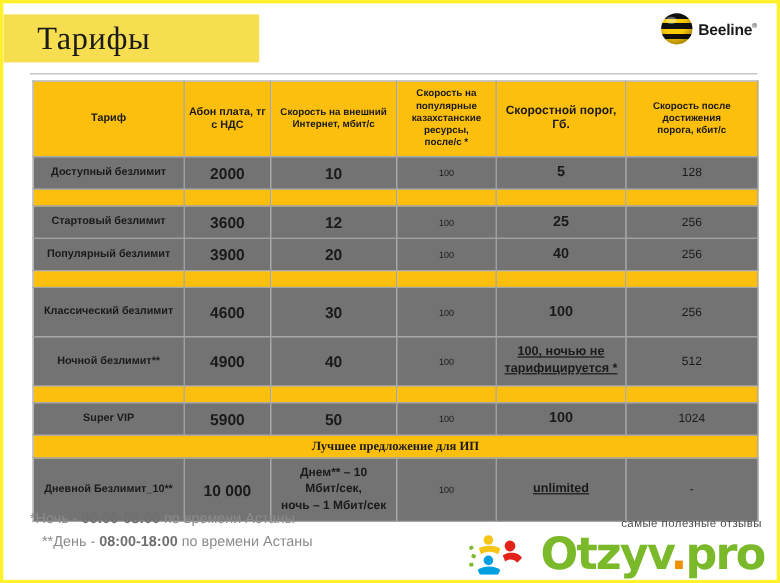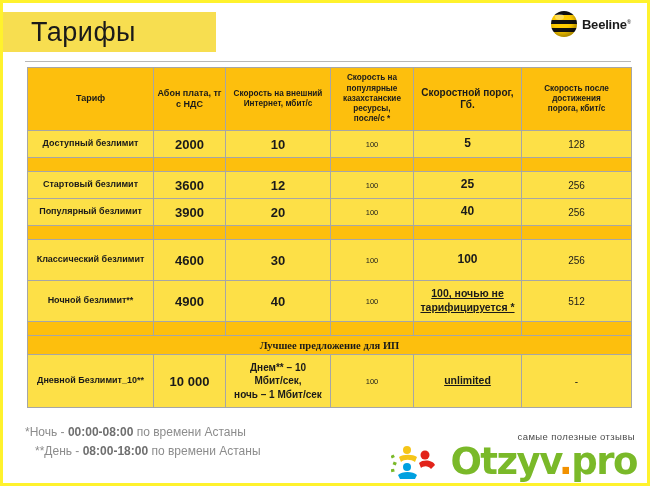--- a/index.html
+++ b/index.html
@@ -21,21 +21,21 @@
   }
 
   
   .title-band{
     position:absolute;left:0;top:9px;
     width:213px;height:40px;
     background:#f7de50;
   }
   .title-text{
     position:absolute;left:28px;top:14px;
-    font-family:Liberation Sans, sans-serif;
+    font-family:Liberation Serif, serif;
     font-size:27px;color:#1a1a1a;
     letter-spacing:.5px;
   }
   .logo{
     position:absolute;right:16px;top:8px;
     display:flex;align-items:center;gap:5px;
   }
   .logo-mark{
     width:26px;height:26px;border-radius:50%;
     background:
@@ -90,21 +90,21 @@
 
   .spacer td{
     background:#fdbf0d;
     height:13px;
     border-left:1px solid #a6a6a6;
     border-right:1px solid #a6a6a6;
     border-top:1px solid #a6a6a6;
     border-bottom:1px solid #a6a6a6;
   }
 
-  .drow td{background:#fde047;height:26px;}
+  .drow td{background:#737373;height:26px;}
   .c-name{
     font-size:9px;font-weight:bold;color:#1a1a1a;
     padding:3px 4px;line-height:1.25;
   }
   .c-fee{font-size:13px;font-weight:bold;color:#1a1a1a;}
   .c-speed{font-size:13px;font-weight:bold;color:#1a1a1a;}
   .c-local{font-size:7.5px;color:#1a1a1a;}
   .c-thr{font-size:12px;font-weight:bold;color:#1a1a1a;line-height:1.3;padding:3px 6px;}
   .c-thr.small{font-size:10.5px;text-decoration:underline;}
   .c-after{font-size:10px;color:#1a1a1a;}
@@ -266,20 +266,28 @@
 
       <tr class="spacer">
         <td></td>
         <td></td>
         <td></td>
         <td></td>
         <td></td>
         <td></td>
       </tr>
 
+      <tr class="drow">
+        <td class="c-name">Super VIP</td>
+        <td class="c-fee">5900</td>
+        <td class="c-speed">50</td>
+        <td class="c-local">100</td>
+        <td class="c-thr">100</td>
+        <td class="c-after">1024</td>
+      </tr>
 
       <tr class="banner">
         <td colspan="6">Лучшее предложение для ИП</td>
       </tr>
 
       <tr class="drow row-xtall">
         <td class="c-name">Дневной Безлимит_10**</td>
         <td class="c-fee">10 000</td>
         <td class="c-multi">
           <div>Днем** – 10</div>

